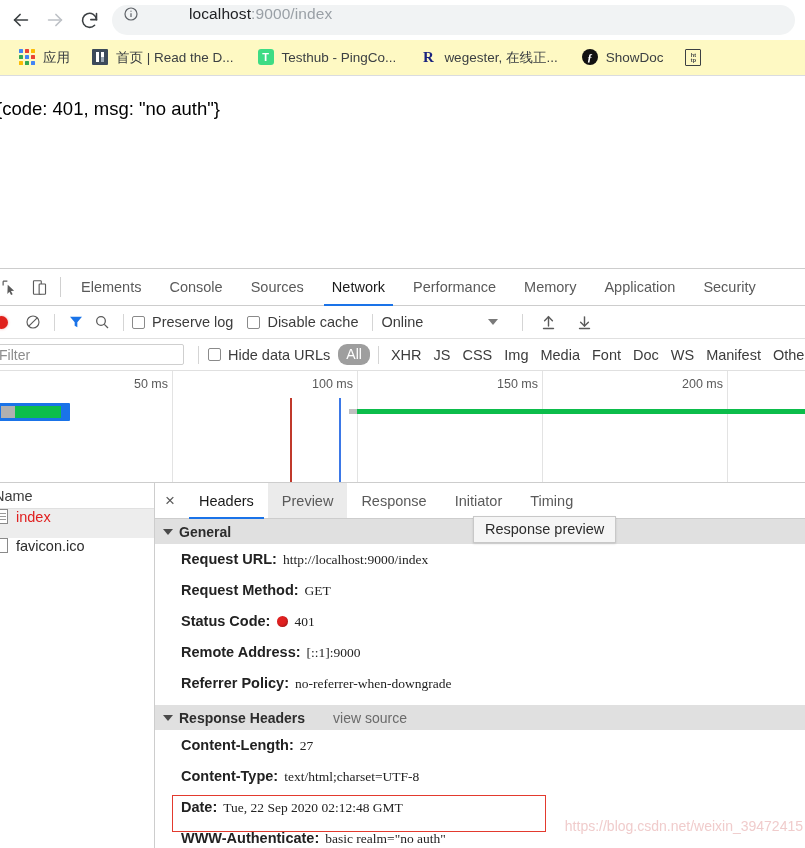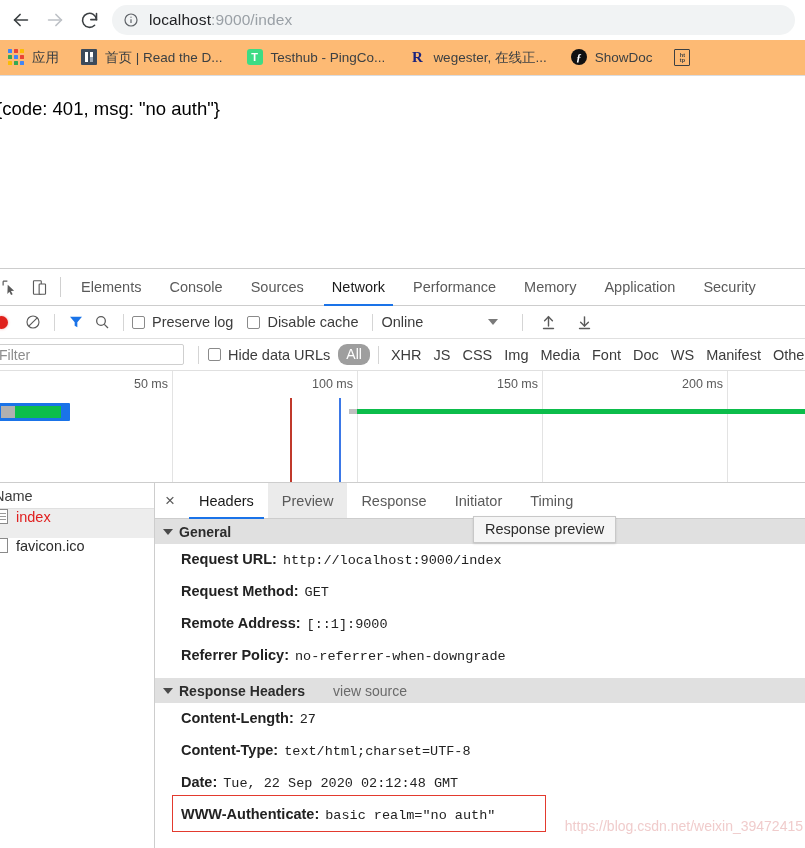--- a/index.html
+++ b/index.html
@@ -26,47 +26,47 @@
   }
   .nav-btn.disabled { color: #bdc1c6; }
   .nav-btn svg { display: block; }
 
   .omnibox {
     flex: 1;
     height: 30px;
     background: #f1f3f4;
     border-radius: 16px;
     display: flex;
-    align-items: center;
     margin-left: 6px;
     margin-right: 6px;
     padding: 0 10px;
+    gap: 40px;
   }
   .omnibox-icon {
     width: 18px; height: 18px;
     margin-right: 9px;
     color: #5f6368;
     display: flex; align-items: center; justify-content: center;
     flex: none;
   }
   .omnibox-url {
     font-size: 15.5px;
     color: #9aa0a6;
     white-space: nowrap;
     letter-spacing: 0.1px;
   }
   .omnibox-url .host { color: #202124; }
 
   
   .bookmarks-bar {
     height: 36px;
-    background: #fdba74;
-    display: flex;
-    align-items: center;
-    padding: 0 1px;
+    background: #fef9c3;
+    display: flex;
+    align-items: center;
+    padding: 0 12px;
     border-bottom: 1px solid #dadce0;
     overflow: hidden;
   }
   .bookmark {
     display: flex;
     align-items: center;
     height: 26px;
     padding: 0 7px;
     border-radius: 4px;
     white-space: nowrap;
@@ -496,21 +496,21 @@
     line-height: 27px;
     white-space: nowrap;
   }
   .hdr-key {
     font-weight: bold;
     color: #222222;
     font-family: "Liberation Sans", sans-serif;
   }
   .hdr-val {
     color: #222222;
-    font-family: Liberation Mono, monospace;
+    font-family: Liberation Serif, serif;
     font-size: 13.5px;
     margin-left: 6px;
   }
   .status-dot {
     display: inline-block;
     width: 11px; height: 11px;
     border-radius: 50%;
     background: #e02020;
     margin-left: 7px;
     margin-right: 4px;
@@ -825,20 +825,25 @@
         </div>
         <div class="hdr-row">
           <span class="hdr-key">Request URL:</span>
           <span class="hdr-val">http://localhost:9000/index</span>
         </div>
         <div class="hdr-row">
           <span class="hdr-key">Request Method:</span>
           <span class="hdr-val">GET</span>
         </div>
         <div class="hdr-row">
+          <span class="hdr-key">Status Code:</span>
+          <span class="status-dot"></span>
+          <span class="hdr-val" style="margin-left:2px">401</span>
+        </div>
+        <div class="hdr-row">
           <span class="hdr-key">Remote Address:</span>
           <span class="hdr-val">[::1]:9000</span>
         </div>
         <div class="hdr-row">
           <span class="hdr-key">Referrer Policy:</span>
           <span class="hdr-val">no-referrer-when-downgrade</span>
         </div>
 
         <div class="sec-head" style="margin-top:6px">
           <span class="tri"></span>

